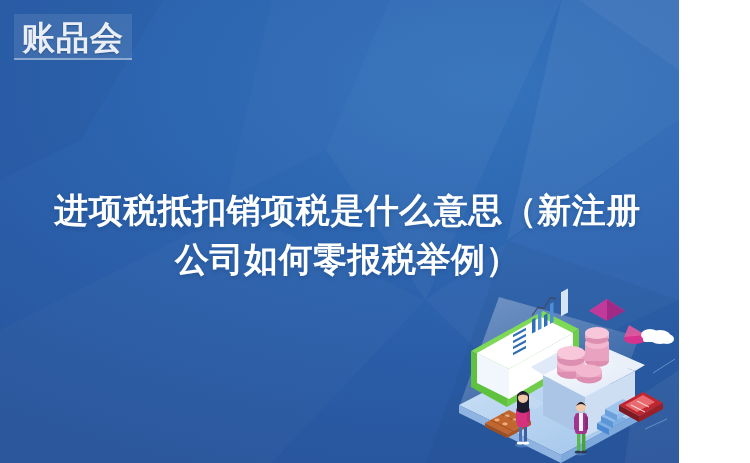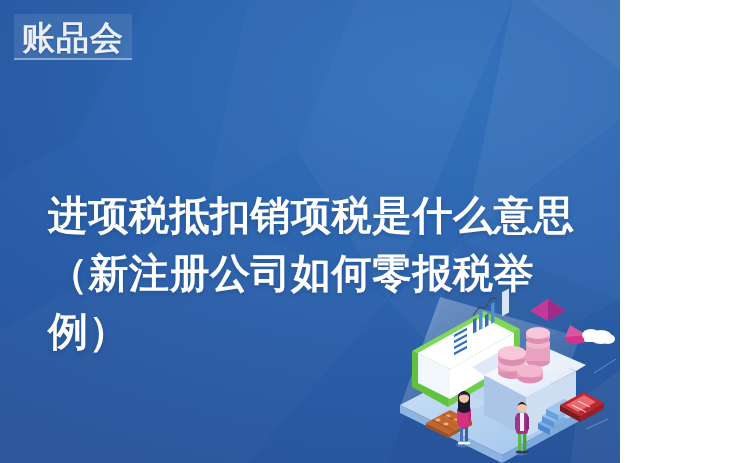--- a/index.html
+++ b/index.html
@@ -3,21 +3,21 @@
 <meta charset="utf-8">
 <title>账品会 — 文章封面</title>
 <style>
   html, body {
     margin: 0;
     padding: 0;
     background: #ffffff;
   }
   #banner {
     position: relative;
-    width: 620px;
+    width: 679px;
     height: 463px;
     overflow: hidden;
     font-family: "Liberation Sans", "DejaVu Sans", sans-serif;
     background: #2b5fa9;
     -webkit-font-smoothing: antialiased;
   }
 
   
   .bg-base {
     position: absolute;
@@ -58,23 +58,23 @@
     text-shadow: 0 1px 2px rgba(12,40,80,0.35);
     white-space: nowrap;
   }
 
   
   .headline {
     position: absolute;
     left: 48px;
     right: 32px;
     top: 186px;
-    text-align: left;
+    text-align: center;
     color: #ffffff;
-    font-size: 40px;
+    font-size: 34px;
     line-height: 1.45;
     font-weight: 700;
     letter-spacing: 0.5px;
     text-shadow: 0 2px 4px rgba(14,45,88,0.28);
     white-space: normal;
   }
 
   
   .illus {
     position: absolute;

